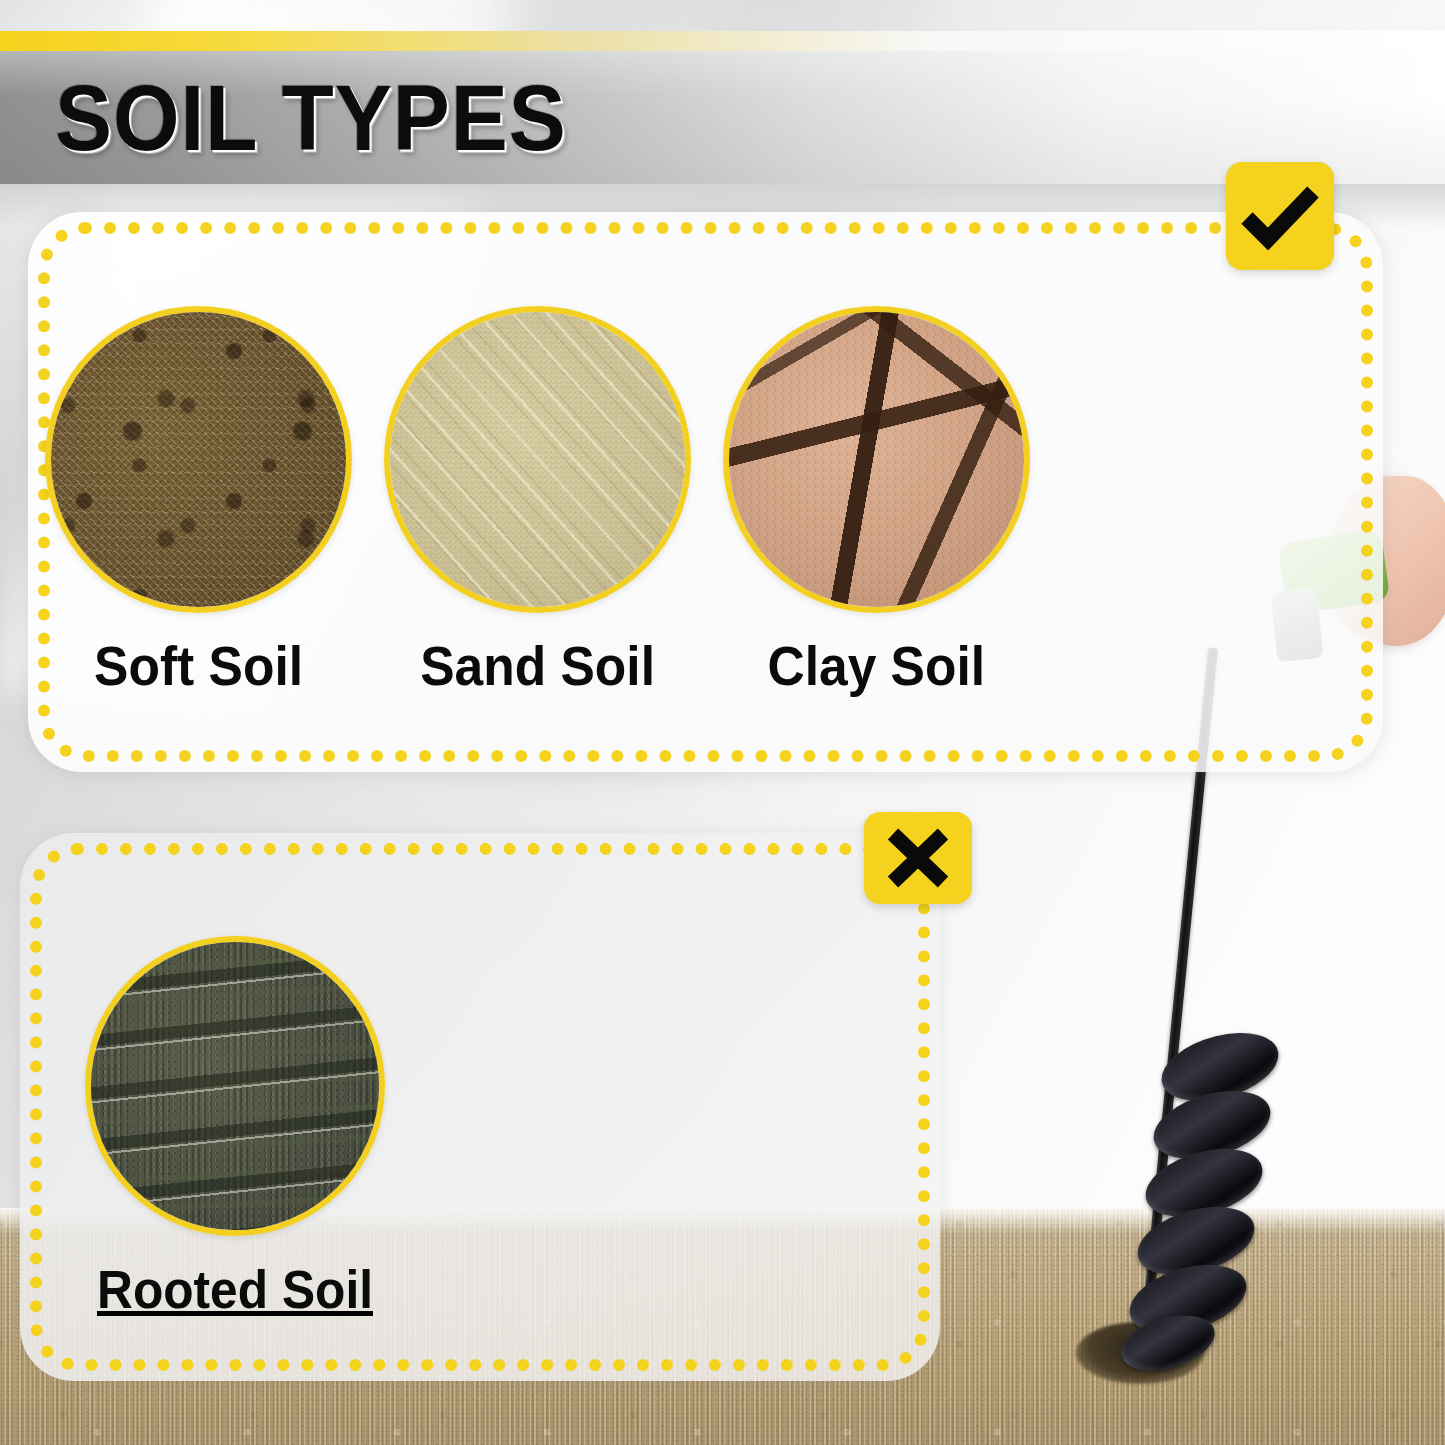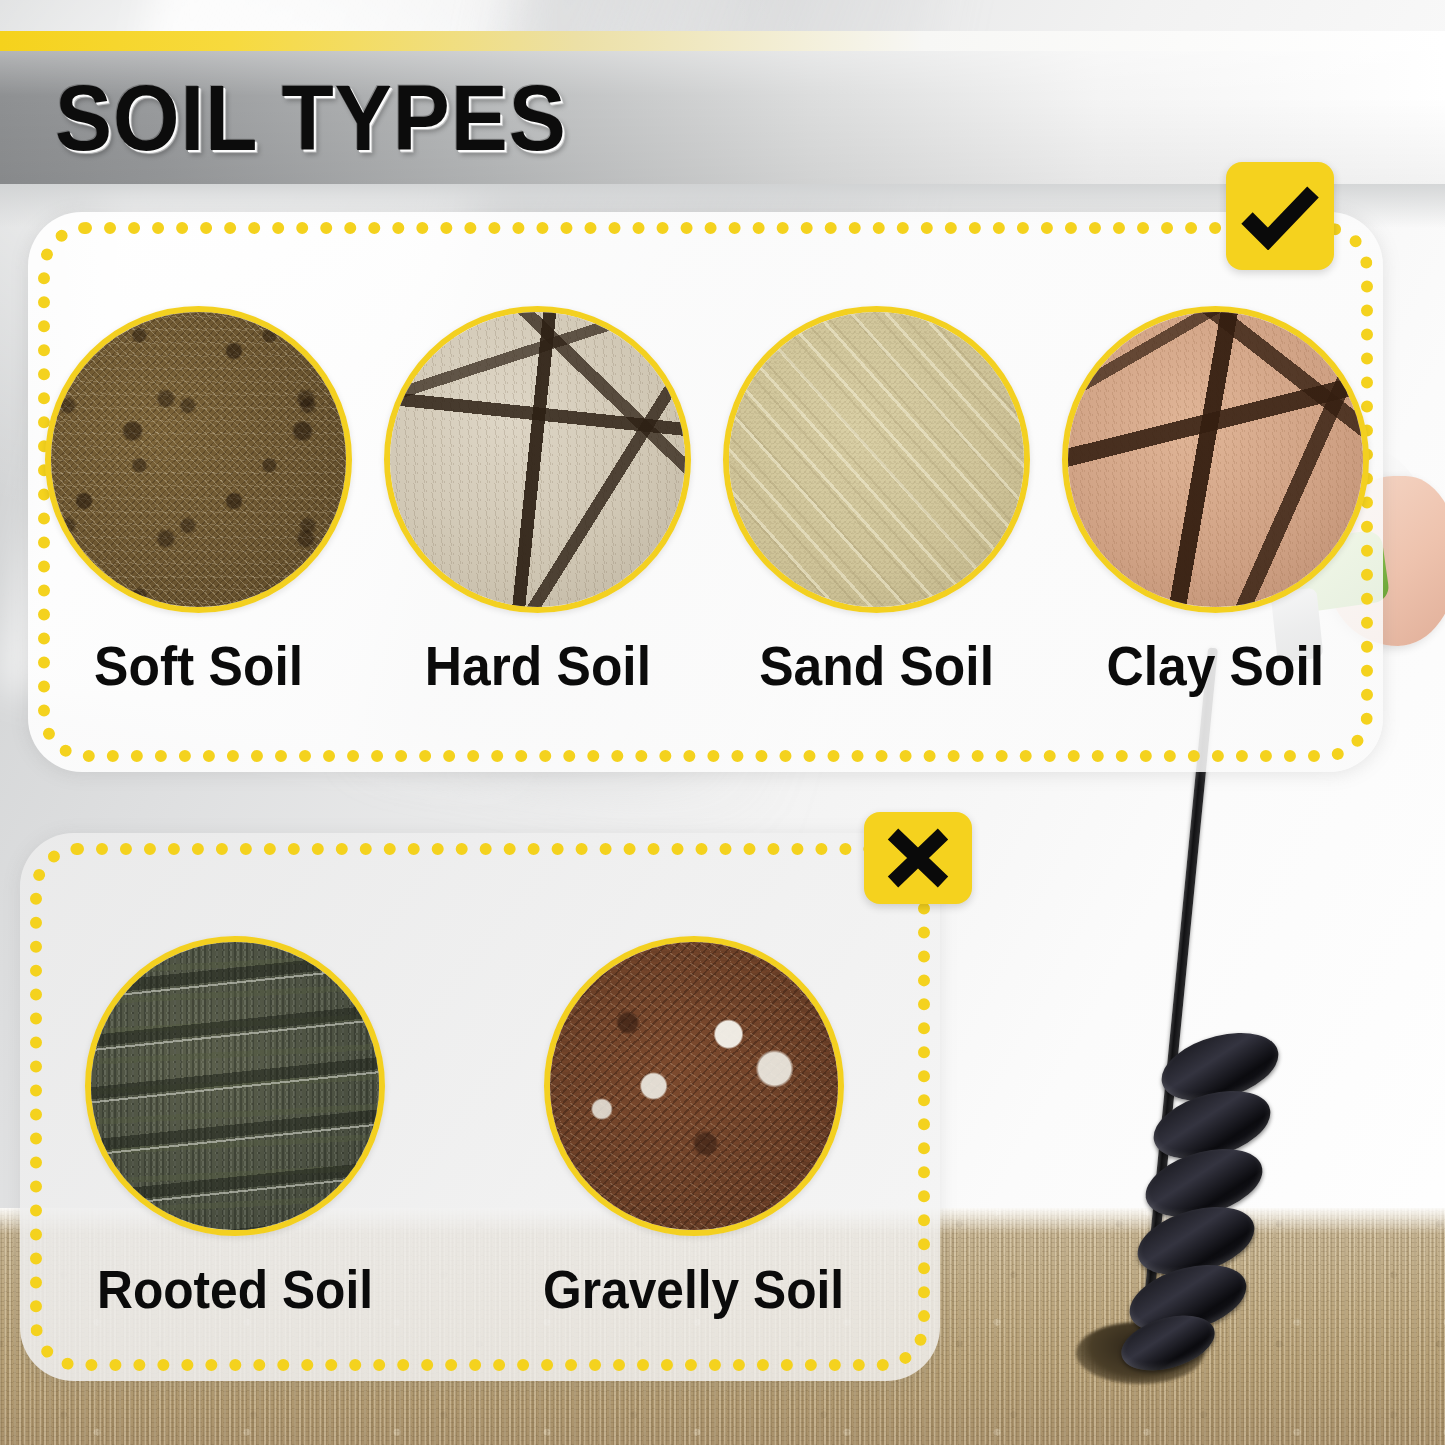--- a/index.html
+++ b/index.html
@@ -77,21 +77,21 @@
   .badge{position:absolute;background:#f5d21e;border-radius:16px;
     display:flex;align-items:center;justify-content:center;
     box-shadow:0 3px 8px rgba(0,0,0,.16);}
   .badge-check{left:1226px;top:162px;width:108px;height:108px;}
   .badge-x{left:864px;top:812px;width:108px;height:92px;}
   .badge svg{display:block;}
 
   
   .row{position:absolute;display:flex;}
   .row-good{left:45px;top:306px;width:1330px;gap:32px;}
-  .row-bad{left:85px;top:936px;width:800px;gap:145px;}
+  .row-bad{left:85px;top:936px;width:800px;gap:145px;text-decoration:underline;}
   .cell{display:flex;flex-direction:column;align-items:center;}
   .circ{border-radius:50%;border:6px solid #f3d020;box-sizing:border-box;
     overflow:hidden;position:relative;box-shadow:0 2px 6px rgba(0,0,0,.10);}
   .circ-good{width:307px;height:307px;}
   .circ-bad{width:300px;height:300px;}
   .tex{position:absolute;inset:0;}
 
   
   .tex-soft{background:
       radial-gradient(circle at 22% 26%, rgba(30,18,8,.55) 0 7px, rgba(0,0,0,0) 9px),
@@ -231,26 +231,20 @@
 
   <div class="row row-good">
     <div class="cell">
       <div class="circ circ-good">
           <div class="tex tex-soft"></div>
         </div>
       <div class="cap">Soft Soil</div>
     </div>
     <div class="cell">
       <div class="circ circ-good">
-          <div class="tex tex-hard"></div>
-        </div>
-      <div class="cap">Hard Soil</div>
-    </div>
-    <div class="cell">
-      <div class="circ circ-good">
           <div class="tex tex-sand"></div>
         </div>
       <div class="cap">Sand Soil</div>
     </div>
     <div class="cell">
       <div class="circ circ-good">
           <div class="tex tex-clay"></div>
         </div>
       <div class="cap">Clay Soil</div>
     </div>
@@ -265,26 +259,20 @@
   <div class="panel panel-bad"></div>
   <div class="dots dots-bad"></div>
 
   <div class="row row-bad">
     <div class="cell">
       <div class="circ circ-bad">
           <div class="tex tex-root"></div>
         </div>
       <div class="cap cap-bad">Rooted Soil</div>
     </div>
-    <div class="cell">
-      <div class="circ circ-bad">
-          <div class="tex tex-gravel"></div>
-        </div>
-      <div class="cap cap-bad">Gravelly Soil</div>
-    </div>
   </div>
 
   <div class="badge badge-x">
     <svg width="70" height="62" viewBox="0 0 70 62" aria-hidden="true">
       <path d="M10 7 L60 55 M60 7 L10 55" fill="none" stroke="#0a0a0a" stroke-width="15" stroke-linecap="butt"></path>
     </svg>
   </div>
 
 </div>
 

